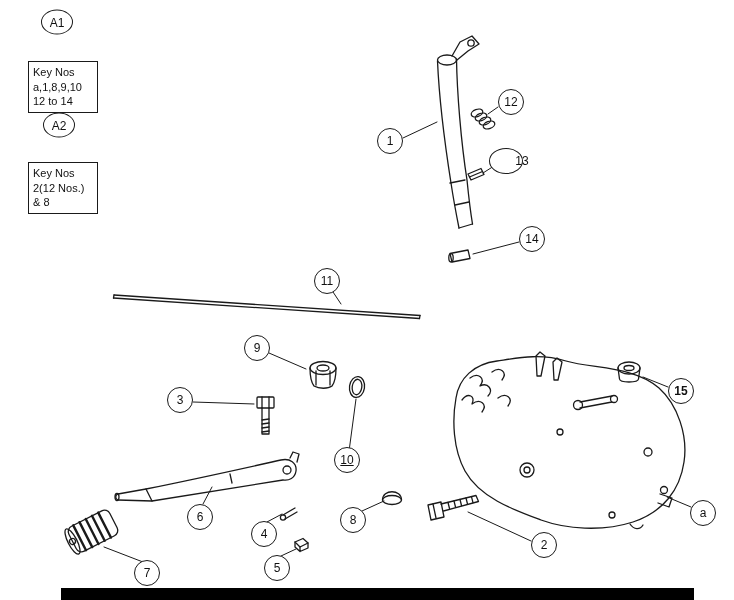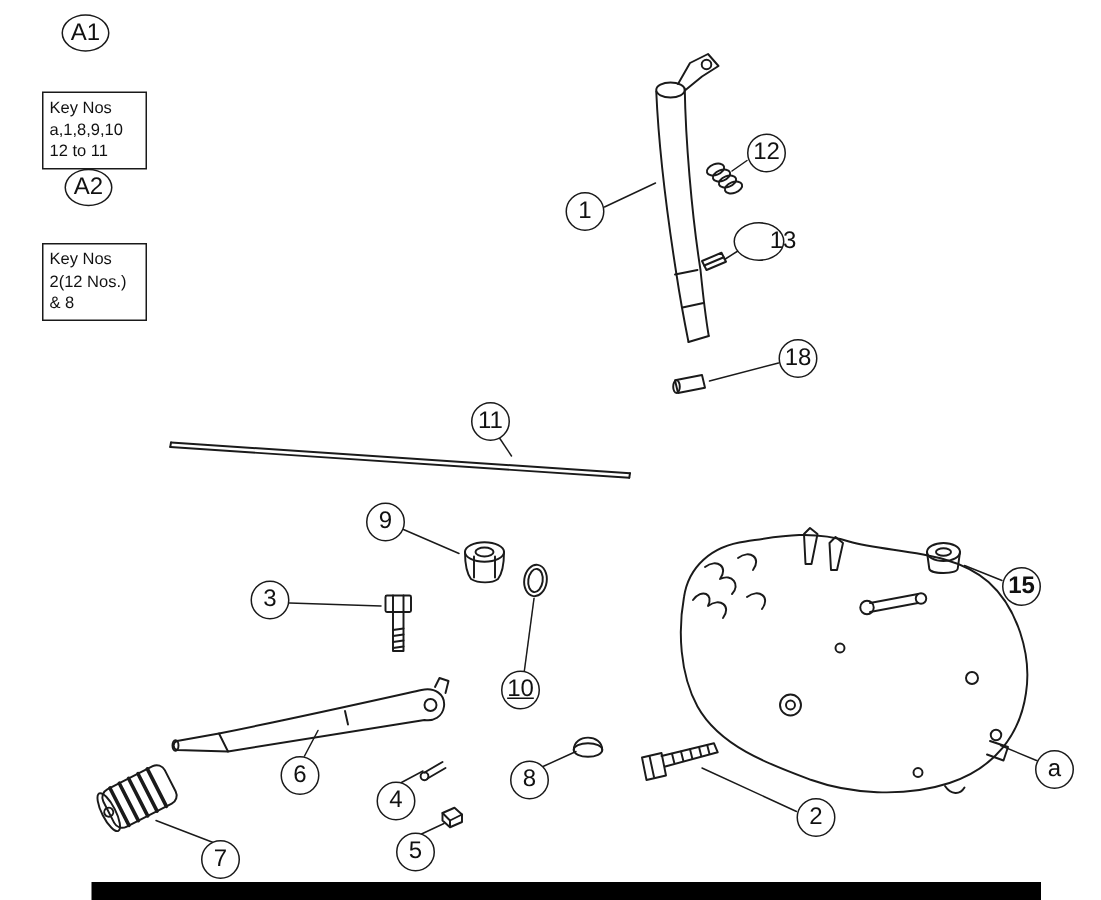--- a/index.html
+++ b/index.html
@@ -24,21 +24,21 @@
   .callout {
     position: absolute;
     width: 26px;
     height: 26px;
     border: 1.4px solid #1a1a1a;
     border-radius: 50%;
     background: #ffffff;
     display: flex;
     align-items: center;
     justify-content: center;
-    font-size: 16px;
+    font-size: 12px;
     line-height: 1;
     transform: translate(-50%, -50%);
     z-index: 3;
     cursor: pointer;
     user-select: none;
   }
   .callout.wide { width: 32px; height: 25px; }
 
   .keybox {
     position: absolute;
@@ -210,21 +210,21 @@
         <path d="M618 368 L619.5 379 C620 383 638 383 638.5 379 L640 368"></path>
         <ellipse cx="629" cy="368" rx="5" ry="2.5"></ellipse>
       </g>
 
     </g>
   </svg>
 
   <div class="keybox" style="left:28px; top:49px;">
     <div>Key Nos</div>
     <div>a,1,8,9,10</div>
-    <div>12 to 11</div>
+    <div>12 to 14</div>
   </div>
   <div class="keybox" style="left:28px; top:150px;">
     <div>Key Nos</div>
     <div>2(12 Nos.)</div>
     <div>&amp; 8</div>
   </div>
 
   <div class="callout wide" style="left:57px;  top:22px;">A1</div>
   <div class="callout wide" style="left:59px;  top:125px;">A2</div>
   <div class="callout" style="left:390px; top:141px;">1</div>
@@ -233,19 +233,19 @@
   <div class="callout" style="left:264px; top:534px;">4</div>
   <div class="callout" style="left:277px; top:568px;">5</div>
   <div class="callout" style="left:200px; top:517px;">6</div>
   <div class="callout" style="left:147px; top:573px;">7</div>
   <div class="callout" style="left:353px; top:520px;">8</div>
   <div class="callout" style="left:257px; top:348px;">9</div>
   <div class="callout" style="left:347px; top:460px;text-decoration:underline;">10</div>
   <div class="callout" style="left:327px; top:281px;">11</div>
   <div class="callout" style="left:511px; top:102px;">12</div>
   <div class="callout" style="left:506px; top:161px;padding-left:32px;">13</div>
-  <div class="callout" style="left:532px; top:239px;">18</div>
+  <div class="callout" style="left:532px; top:239px;">14</div>
   <div class="callout" style="left:681px; top:391px;font-weight:bold;">15</div>
   <div class="callout" style="left:703px; top:513px;">a</div>
 
   <div class="bottom-bar"></div>
 
 </div>
 
 </body></html>

